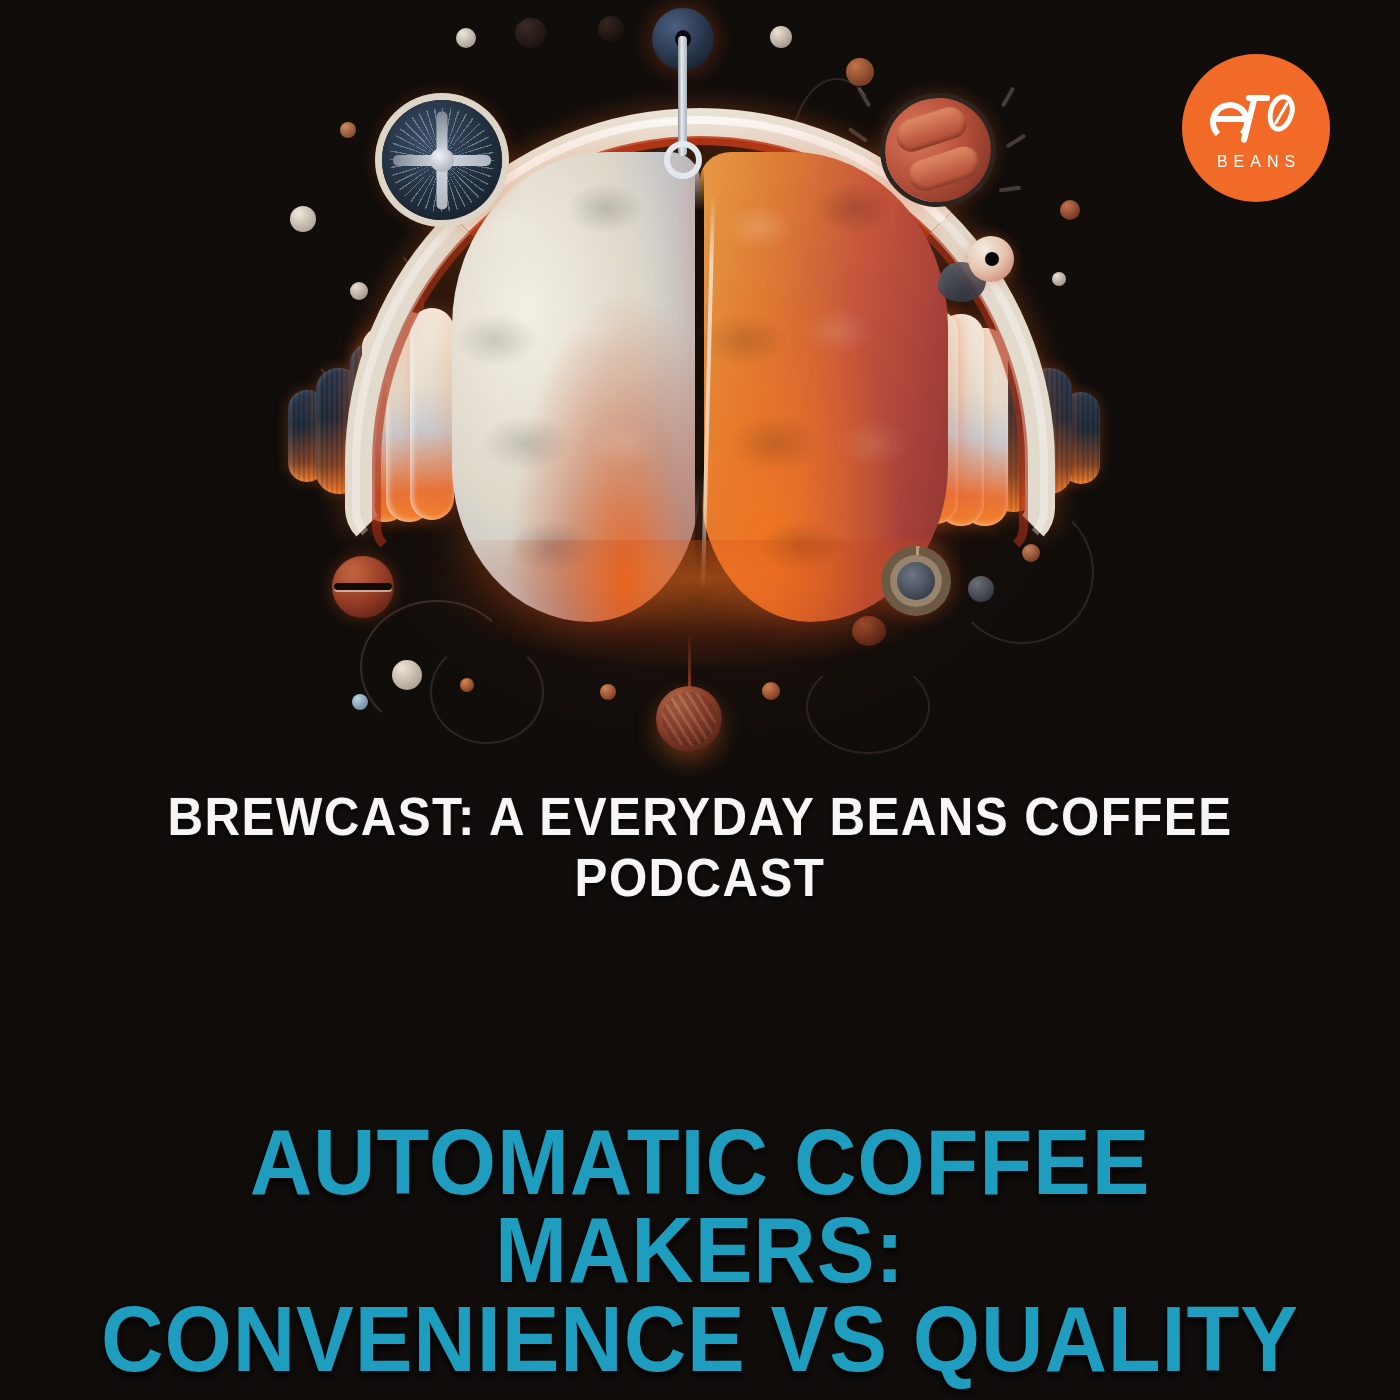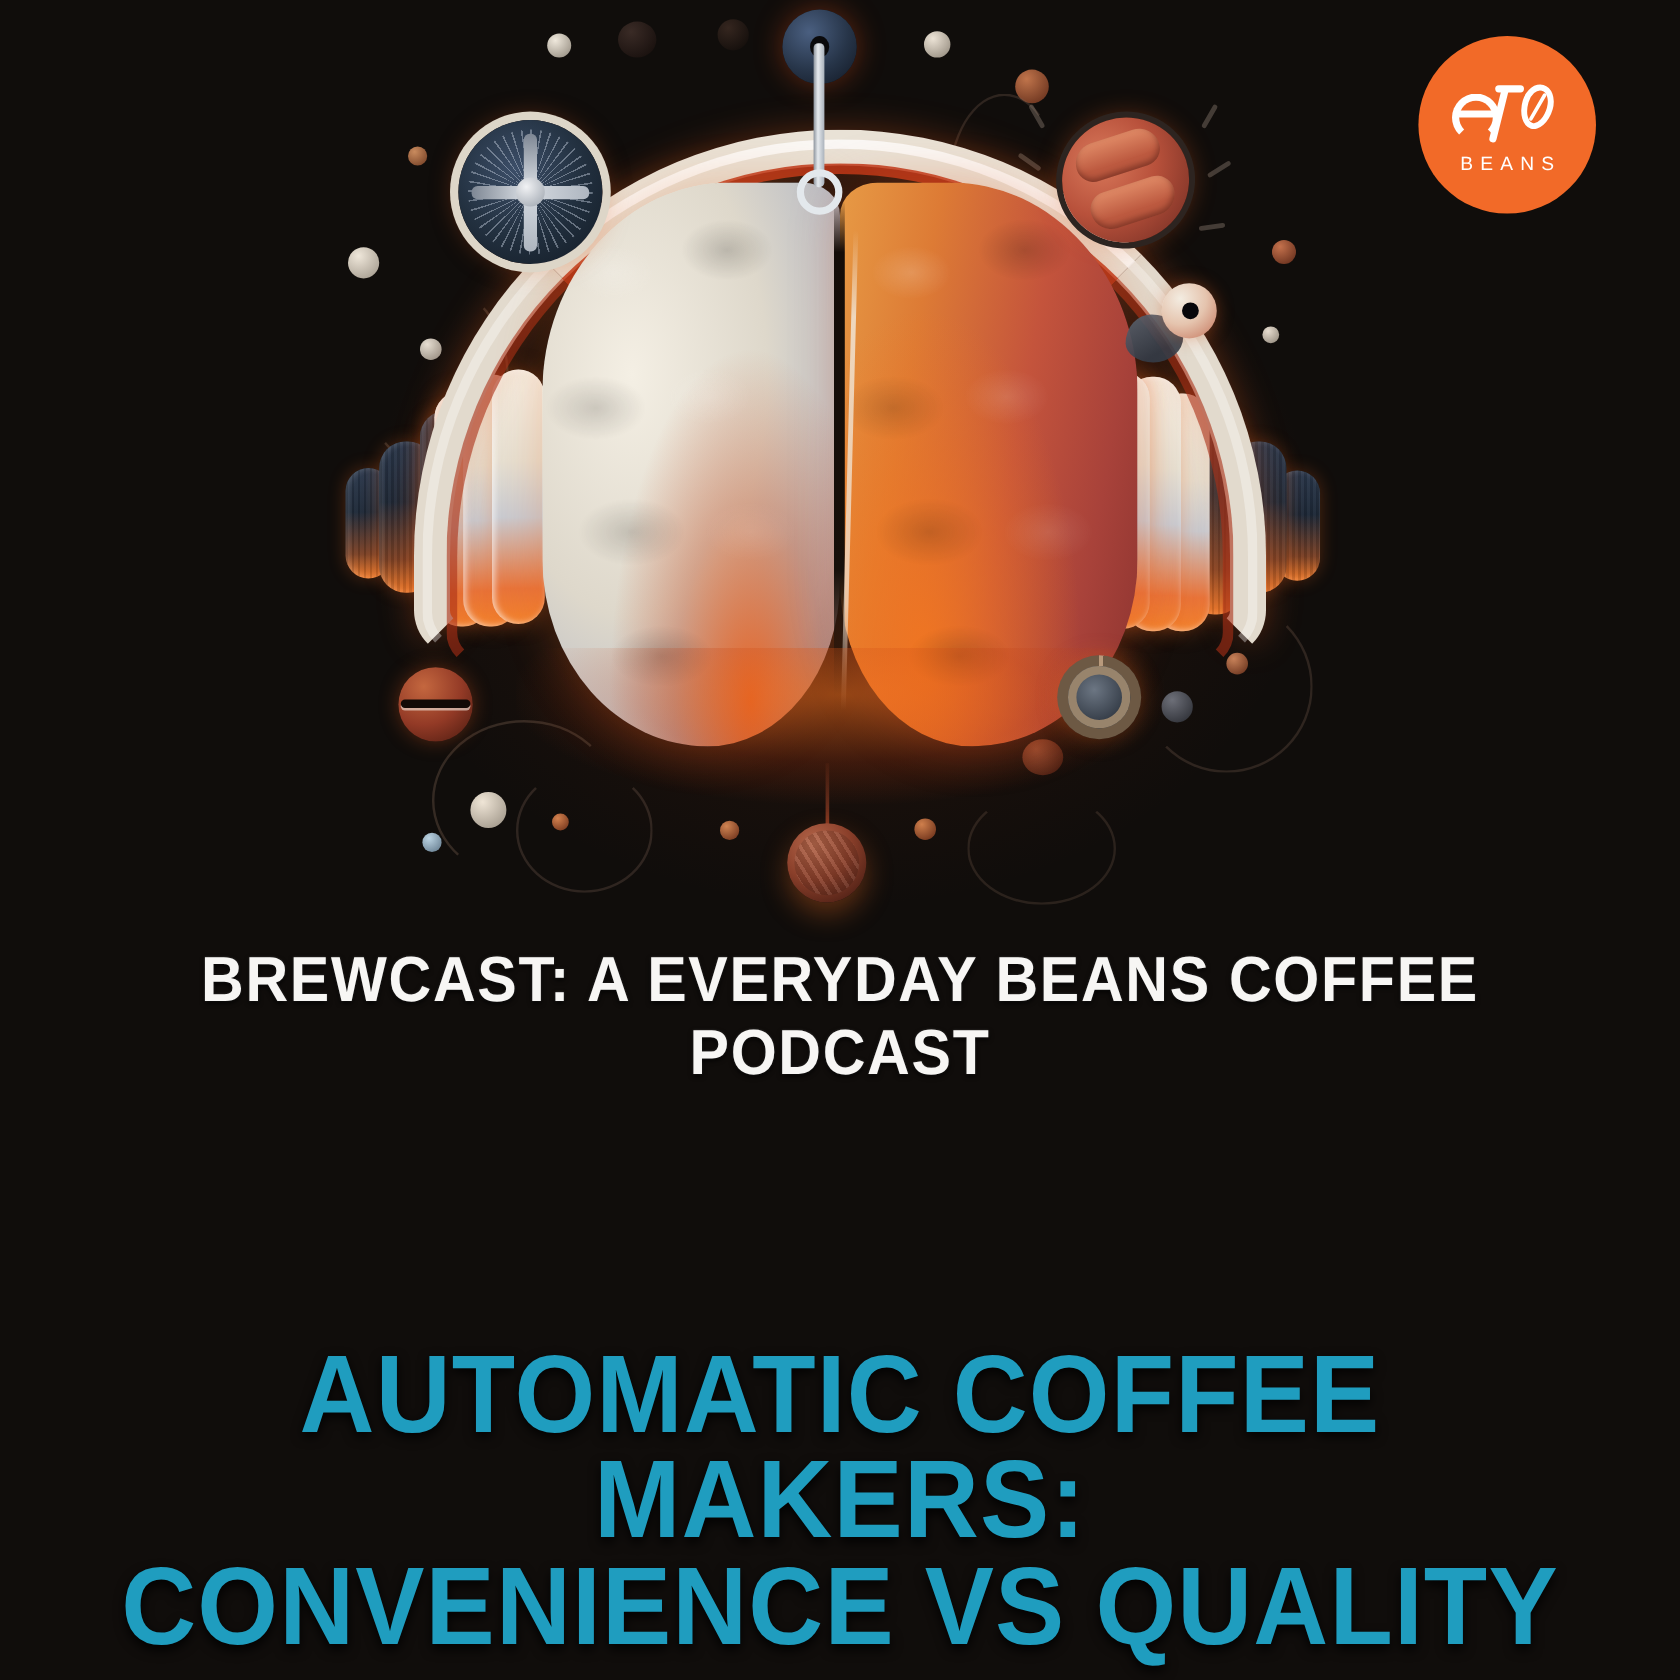--- a/index.html
+++ b/index.html
@@ -373,21 +373,21 @@
     line-height: 0.96;
     letter-spacing: 1px;
     transform: scaleX(0.94);
     text-shadow: 0 4px 10px rgba(0,0,0,.9);
   }
   .title .line { display: block; }
 
   
   .logo {
     position: absolute;
-    left: 1182px; top: 30px;
+    left: 1182px; top: 54px;
     width: 148px; height: 148px;
     border-radius: 50%;
     background: #f26a28;
     display: flex;
     flex-direction: column;
     align-items: center;
     justify-content: center;
   }
   .logo-mark {
     position: relative;

